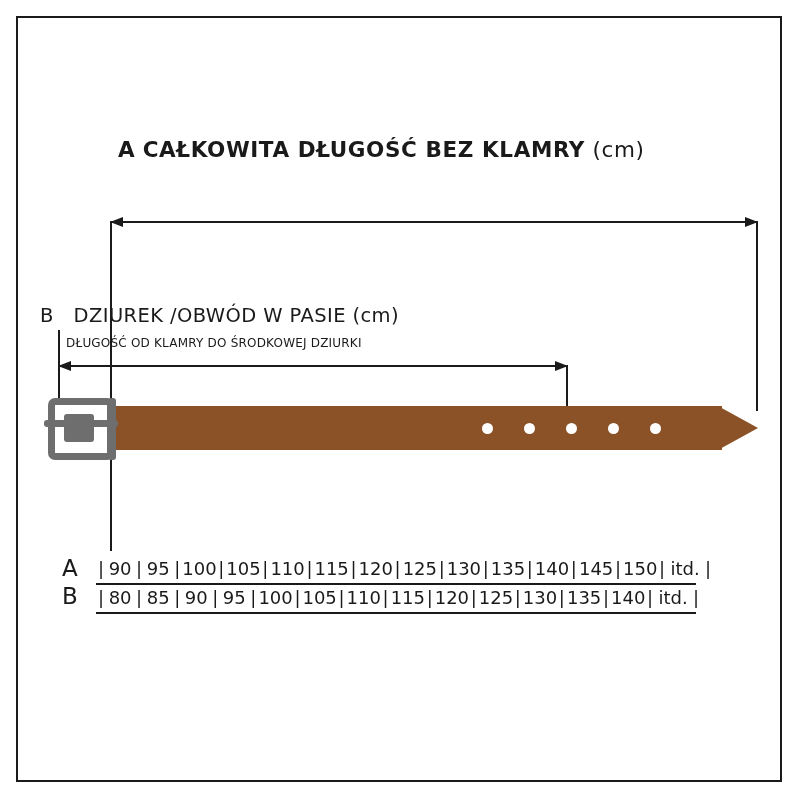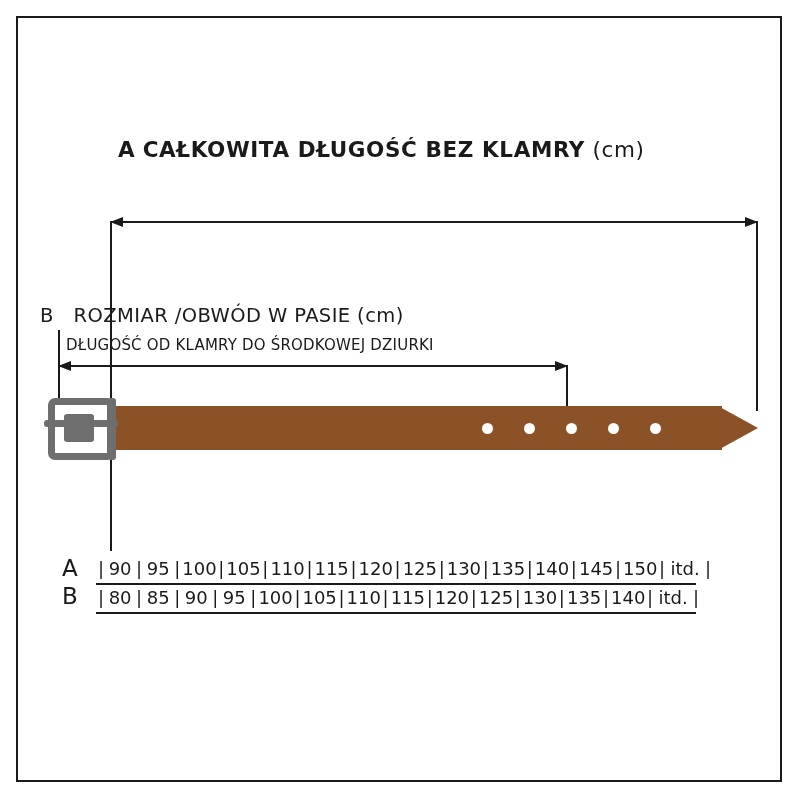--- a/index.html
+++ b/index.html
@@ -44,21 +44,21 @@
     top: 304px;
     font-size: 19.5px;
     letter-spacing: 0.4px;
     color: #1a1a1a;
     white-space: nowrap;
   }
   .subtitle-b {
     position: absolute;
     left: 66px;
     top: 336px;
-    font-size: 15px;
+    font-size: 12px;
     letter-spacing: 0.2px;
     color: #1a1a1a;
     white-space: nowrap;
     text-align: center;
   }
   .holes-note {
     position: absolute;
     left: 216px;
     top: 515px;
     font-size: 16.5px;
@@ -215,21 +215,21 @@
 
   <div class="dim-a-line"></div>
   <div class="arrow arrow-left" style="left:110px; top:217px;"></div>
   <div class="arrow arrow-right" style="left:745px; top:217px;"></div>
   <div class="ext-line" style="left:110px; top:221px; height:330px;"></div>
   <div class="ext-line" style="left:756px; top:221px; height:190px;"></div>
 
   <div class="title-b">
     <span>B</span>
     &nbsp;
-    <span>ROZMIAR /OBWÓD W PASIE (cm)</span>
+    <span>DZIUREK /OBWÓD W PASIE (cm)</span>
   </div>
   <div class="subtitle-b">DŁUGOŚĆ OD KLAMRY DO ŚRODKOWEJ DZIURKI</div>
 
   <div class="dim-b-line"></div>
   <div class="arrow arrow-left" style="left:58px; top:361px;"></div>
   <div class="arrow arrow-right" style="left:555px; top:361px;"></div>
   <div class="ext-line" style="left:58px; top:330px; height:85px;"></div>
   <div class="ext-line" style="left:566px; top:365px; height:65px;"></div>
 
   <div class="belt-body"></div>

